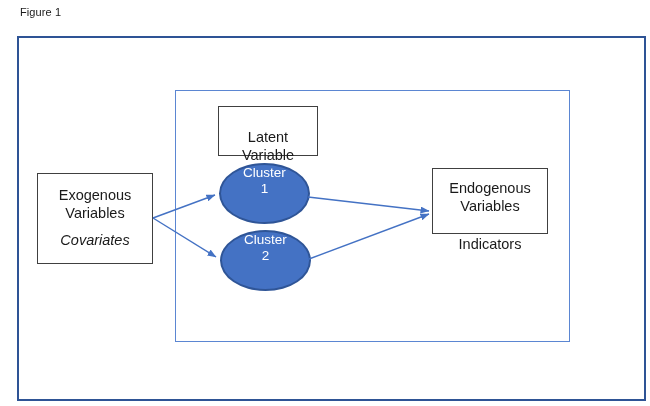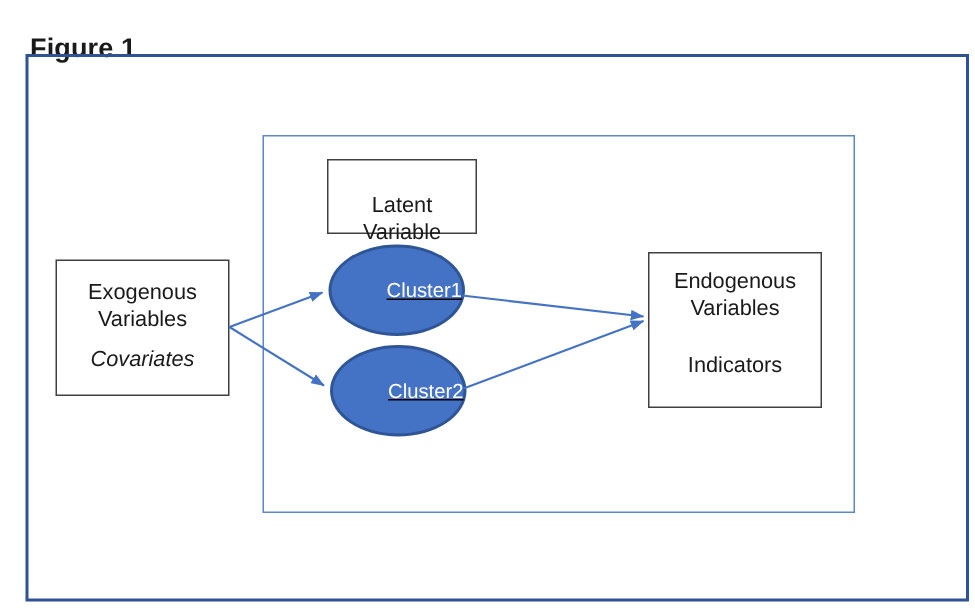--- a/index.html
+++ b/index.html
@@ -12,24 +12,23 @@
     position: relative;
     width: 650px;
     height: 406px;
     background: #ffffff;
     overflow: hidden;
   }
   .figure-label {
     position: absolute;
     left: 20px;
     top: 6px;
-    font-size: 18px;
-    font-weight: 700;
+    font-size: 11px;
+    font-weight: 400;
     letter-spacing: 0.1px;
-    margin-top: 16px;
   }
   .frame {
     position: absolute;
     background: transparent;
     box-sizing: border-box;
   }
   .outer-frame {
     left: 17px; top: 36px;
     width: 629px; height: 365px;
     border-width: 2px;
@@ -62,44 +61,43 @@
     display: inline-block;
     max-width: 80px;
   }
   .exo-box {
     left: 37px; top: 173px;
     width: 116px; height: 91px;
     padding-top: 12px;
   }
   .endo-box {
     left: 432px; top: 168px;
-    width: 116px; height: 104px;
+    width: 116px; height: 66px;
     padding-top: 10px;
   }
   .box-subtitle {
     margin-top: 9px;
   }
   .endo-box .box-subtitle {
     margin-top: 20px;
   }
   .ellipse {
     position: absolute;
     box-sizing: border-box;
     width: 91px; height: 61px;
     border-radius: 50%;
     border-width: 2px;
     border-style: solid;
     display: flex;
-    flex-direction: row;
+    flex-direction: column;
     align-items: center;
-    justify-content: flex-end;
+    justify-content: flex-start;
     text-align: center;
     font-size: 13.5px;
     line-height: 16px;
-    text-decoration: underline;
   }
   .cluster-1 { left: 219px; top: 163px; }
   .cluster-2 { left: 220px; top: 230px; }
   .arrows-layer {
     position: absolute;
     left: 0; top: 0;
     width: 650px; height: 406px;
     pointer-events: none;
   }
 </style>

